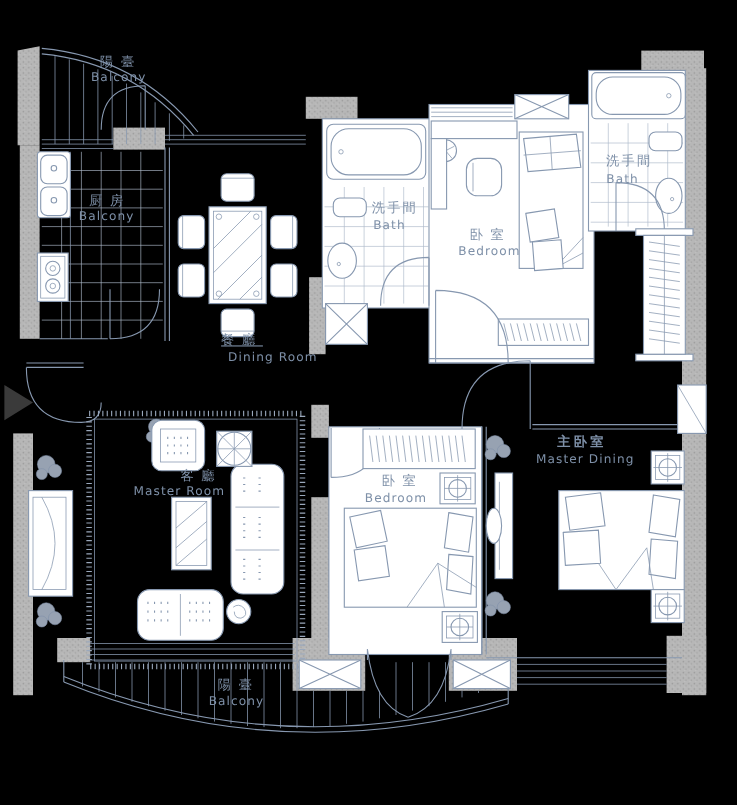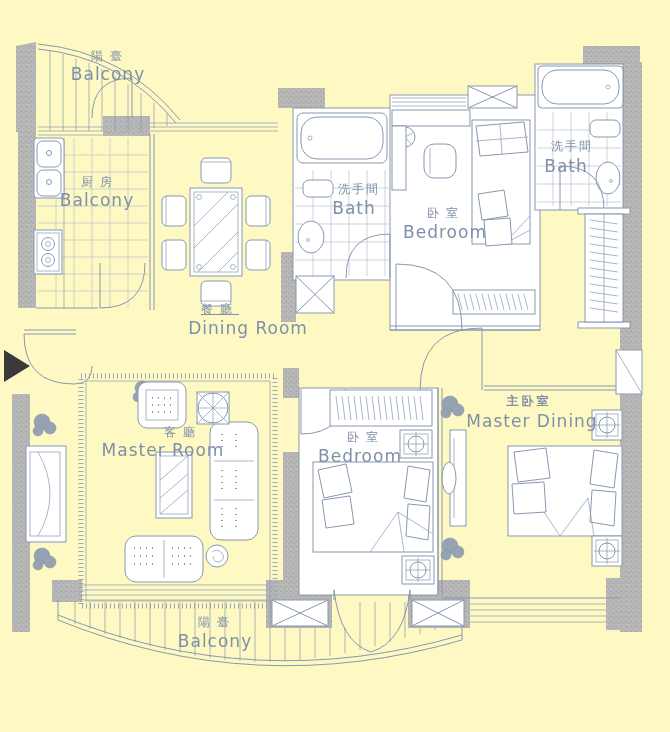--- a/index.html
+++ b/index.html
@@ -1,22 +1,22 @@
 <!DOCTYPE html>
 <html><head>
 <meta charset="utf-8">
 <style>
   html,body{margin:0;padding:0;background:#ffffff;}
-  #plan{position:relative;width:670px;height:732px;background:#fef9c3;overflow:hidden;
+  #plan{position:relative;width:670px;height:732px;background:#000000;overflow:hidden;
         font-family:"DejaVu Sans","Liberation Sans",sans-serif;}
   #plan svg{position:absolute;left:0;top:0;}
   .lbl{position:absolute;transform:translateX(-50%);color:#7e90a8;white-space:nowrap;
        text-align:center;line-height:1.15;}
   .zh{font-size:12px;letter-spacing:7px;}
-  .en{font-size:17px;letter-spacing:1px;}
+  .en{font-size:11px;letter-spacing:1px;}
   
   .s{stroke:#8798b0;stroke-width:1;fill:none;}
   .sw{stroke:#8798b0;stroke-width:1;fill:#ffffff;}
   .grid{stroke:#adb9ca;stroke-width:0.6;fill:none;}
   .thin{stroke:#8798b0;stroke-width:0.7;fill:none;}
   .dots{stroke:#8798b0;stroke-width:2;stroke-dasharray:1 5;fill:none;}
   .fringe{stroke:#9aa8bc;stroke-width:5;stroke-dasharray:1 3;fill:none;}
   .wall{fill:url(#speck);stroke:none;}
   .shrub{fill:#97a2b2;stroke:#7e90a8;stroke-width:0.5;}
 </style>

